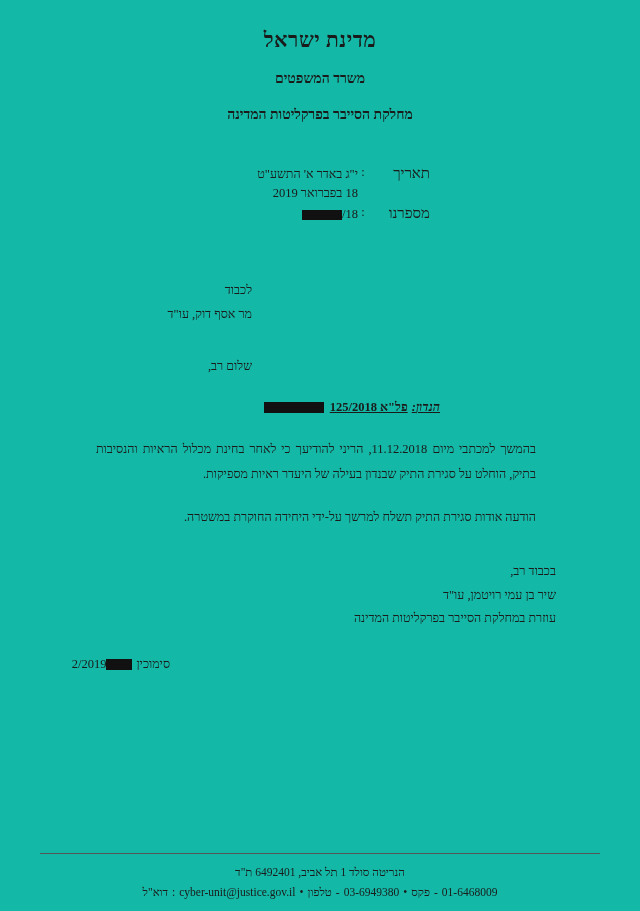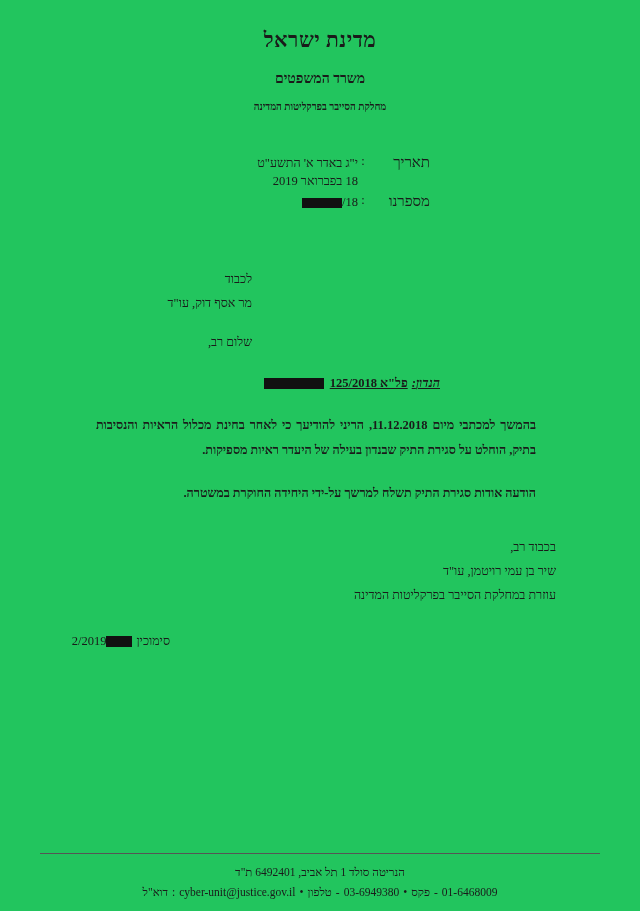--- a/index.html
+++ b/index.html
@@ -13,44 +13,44 @@
     font-family: "Liberation Serif", "DejaVu Serif", serif;
     color: #1a1a1a;
     direction: rtl;
     position: relative;
     overflow: hidden;
   }
   .page {
     position: relative;
     width: 640px;
     height: 911px;
-    background: #22c55e;
+    background: #14b8a6;
   }
 
   
   .letterhead {
     text-align: center;
     padding-top: 26px;
   }
   .lh-state {
     font-size: 21px;
     font-weight: bold;
     letter-spacing: 0.5px;
     line-height: 1.35;
   }
   .lh-ministry {
     font-size: 14px;
     font-weight: bold;
     margin-top: 16px;
     line-height: 1.35;
   }
   .lh-dept {
-    font-size: 10px;
-    font-weight: bold;
-    margin-top: 11px;
+    font-size: 14px;
+    font-weight: bold;
+    margin-top: 17px;
     line-height: 1.35;
   }
 
   
   .meta {
     margin-top: 40px;
     padding-right: 210px;
     font-size: 12.5px;
   }
   .meta-row {
@@ -97,21 +97,21 @@
     position: absolute;
     right: 130px;
     font-size: 12.5px;
   }
 
   .addr-row {
     position: relative;
   }
 
   .greeting {
-    margin-top: 20px;
+    margin-top: 32px;
     padding-right: 388px;
     font-size: 12.5px;
   }
 
   
   .subject {
     margin-top: 26px;
     padding-right: 200px;
     font-size: 12.5px;
     display: flex;
@@ -137,21 +137,20 @@
   }
 
   
   .body {
     margin-top: 22px;
     padding-right: 104px;
     padding-left: 96px;
     font-size: 12.5px;
     line-height: 2.0;
     text-align: justify;
-    font-weight: bold;
   }
   .body p {
     margin: 0 0 18px 0;
   }
 
   
   .signature {
     margin-top: 30px;
     padding-right: 84px;
     font-size: 12.5px;

